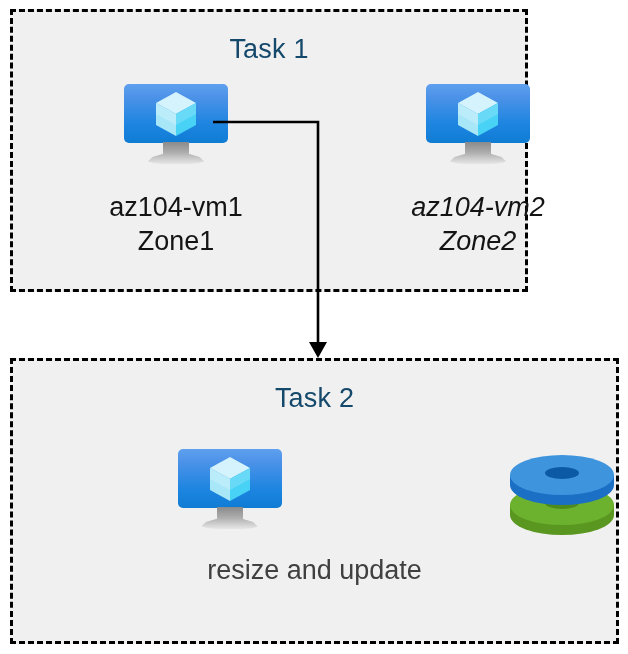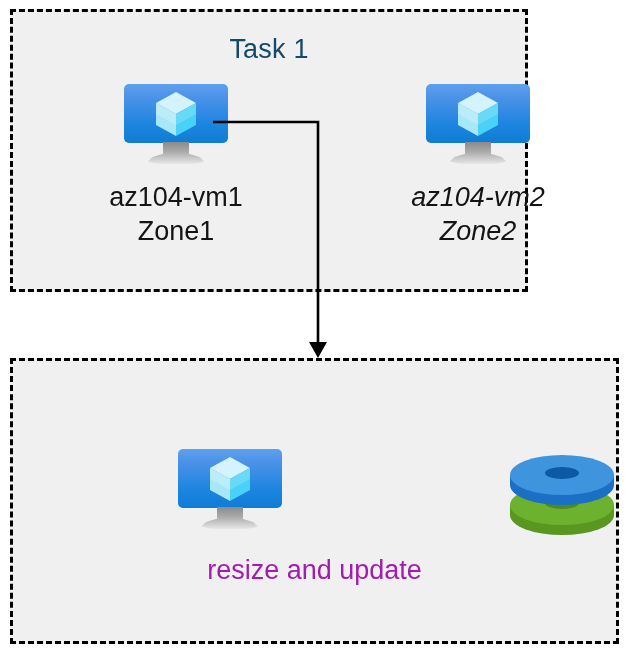--- a/index.html
+++ b/index.html
@@ -50,21 +50,21 @@
 
   
   .node {
     position: absolute;
     text-align: center;
   }
   #node-vm1 { left: 38px;  top: 72px;  width: 250px; }
   #node-vm2 { left: 340px; top: 72px;  width: 250px; font-style: italic; }
 
   .node-label {
-    margin-top: 16px;
+    margin-top: 26px;
     font-size: 27px;
     color: #141414;
     line-height: 1.26;
     white-space: pre-line;
   }
 
   
   .vm-icon {
     position: relative;
     width: 104px;
@@ -137,21 +137,21 @@
     align-items: flex-start;
     gap: 62px;
   }
   #task2-caption {
     position: absolute;
     left: 0;
     top: 196px;
     width: 100%;
     text-align: center;
     font-size: 27px;
-    color: #a21caf;
+    color: #404040;
     line-height: 1;
   }
 </style>
 </head>
 <body>
 
 <div class="task-box" id="task1-box">
 
   <div class="task-title" id="task1-title">Task 1</div>
 
@@ -188,20 +188,21 @@
       <div class="vm-base"></div>
     </div>
     <div class="node-label">az104-vm2
 Zone2</div>
   </div>
 
 </div>
 
 <div class="task-box" id="task2-box">
 
+  <div class="task-title" id="task2-title">Task 2</div>
 
   <div id="task2-icons">
 
     <div class="vm-icon">
       <div class="vm-screen">
         <svg class="vm-cube" viewBox="0 0 40 44">
           <polygon points="20,0 40,11 20,22 0,11" fill="#D5F3FC"></polygon>
           <polygon points="0,11 20,22 20,44 0,33" fill="#A7E7F8"></polygon>
           <polygon points="40,11 20,22 20,44 40,33" fill="#48D2F6"></polygon>
           <polygon points="20,22 0,11 0,22 20,33" fill="#BEECFA" opacity="0.85"></polygon>

